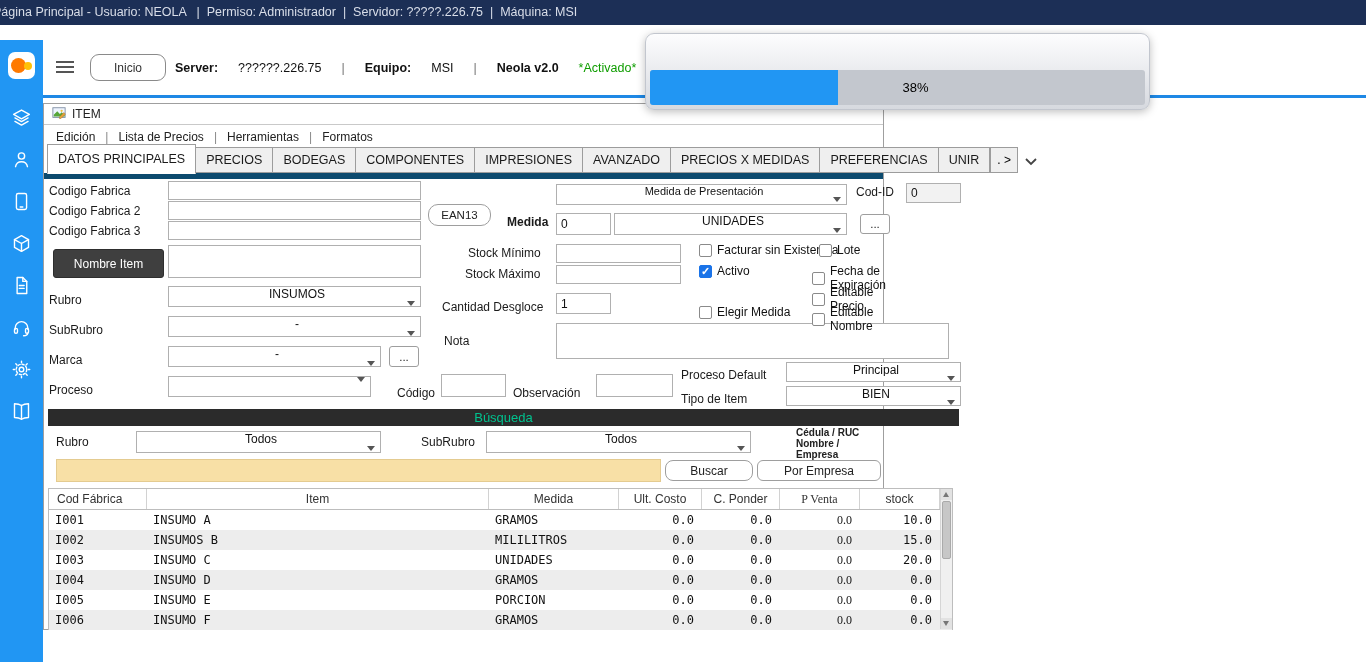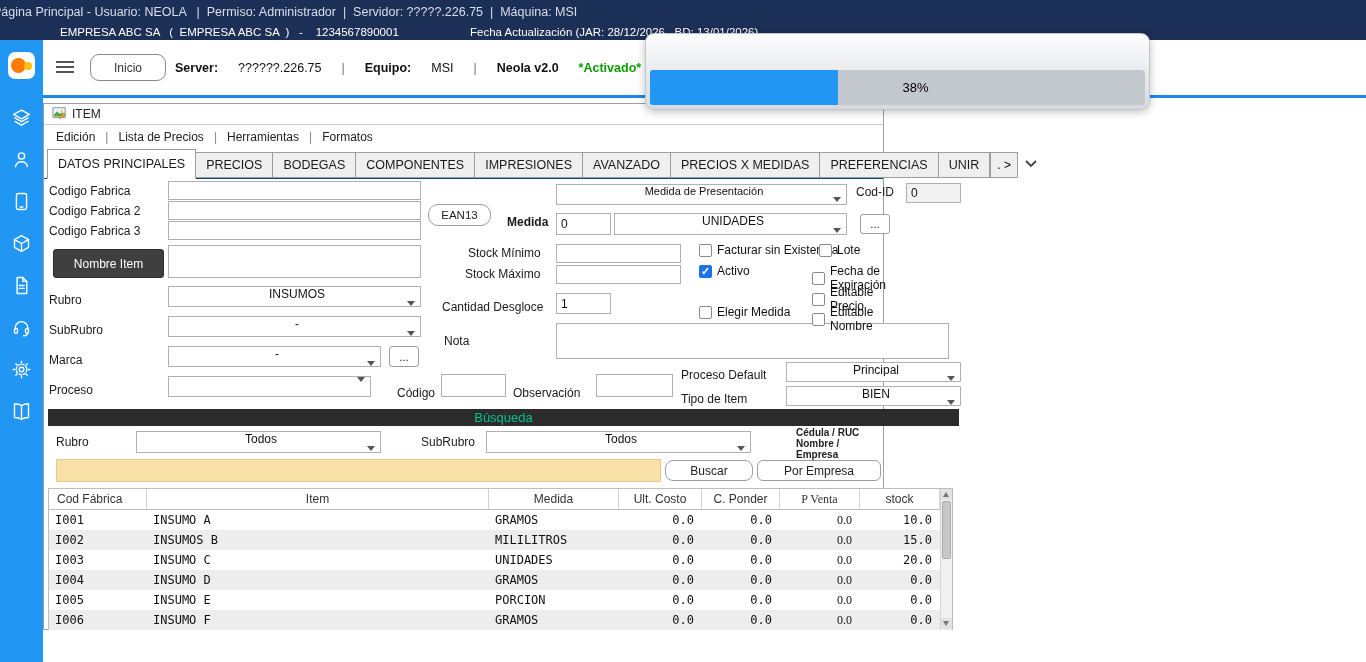--- a/index.html
+++ b/index.html
@@ -23,36 +23,36 @@
   .side-icons svg { width: 21px; height: 21px; stroke: #fff; fill: none; stroke-width: 1.6; stroke-linecap: round; stroke-linejoin: round; }
 
   
   .header { position: absolute; left: 43px; top: 40px; width: 1323px; height: 55px; background: #fff; }
   .hb { position: absolute; left: 13px; top: 21px; width: 20px; height: 14px; background: none; border: none; cursor: pointer; }
   .hb i { display: block; width: 18px; height: 2px; background: #555; margin-bottom: 3px; }
   .inicio-btn { position: absolute; left: 47px; top: 14px; width: 76px; height: 27px; background: #fff; border: 1px solid #8a8a8a; border-radius: 9px; font-size: 12px; color: #333; cursor: pointer; font-family: "Liberation Sans", sans-serif; }
   .server-line { position: absolute; left: 132px; top: 21px; display: flex; gap: 20px; font-size: 12.5px; color: #111; align-items: center; }
   .server-line .b { font-weight: bold; }
   .server-line .sep { color: #777; }
-  .server-line .activado { color: #0f9d00; font-weight: bold; }
+  .server-line .activado { color: #0f9d00; font-weight: normal; }
   .header-divider { position: absolute; left: 43px; top: 95px; width: 1323px; height: 3px; background: #1e88e5; }
 
   
   .progress-dialog { position: absolute; left: 645px; top: 33px; width: 505px; height: 77px; background: linear-gradient(#fdfdfe, #d6d9df); border: 1px solid #c2c6ce; border-radius: 9px; box-shadow: 0 2px 8px rgba(0,0,0,.25); z-index: 100; }
   .progress-track { position: absolute; left: 4px; right: 4px; top: 36px; bottom: 4px; background: #c3c7ce; border-radius: 3px; overflow: hidden; }
   .progress-fill { height: 100%; background: #2196f3; }
   .progress-label { position: absolute; left: 0; right: 0; top: 0; bottom: 0; display: flex; align-items: center; justify-content: center; font-size: 13px; color: #000000; padding-left: 36px; }
 
   
   .win { position: absolute; left: 43px; top: 103px; width: 841px; height: 527px; background: #fff; border: 1px solid #9f9f9f; }
   .win-title { position: absolute; left: 0; top: 0; width: 100%; height: 21px; border-bottom: 1px solid #c9c9c9; display: flex; align-items: center; gap: 6px; padding-left: 8px; font-size: 12px; color: #222; }
   .win-menu { position: absolute; left: 0; top: 23px; width: 100%; height: 20px; display: flex; align-items: center; padding-left: 12px; font-size: 12px; color: #222; }
   .mi { cursor: pointer; }
   .mi + .mi::before { content: "   |   "; color: #888; white-space: pre; cursor: default; }
-  .tabstrip { position: absolute; left: 0; top: 44px; width: 100%; height: 31px; border-bottom: 1px solid #0c4a6e; display: flex; align-items: flex-end; padding-left: 3px; }
+  .tabstrip { position: absolute; left: 0; top: 44px; width: 100%; height: 31px; border-bottom: 6px solid #0c4a6e; display: flex; align-items: flex-end; padding-left: 3px; }
   .tab { height: 26px; line-height: 25px; padding: 0 10px; border: 1px solid #9c9c9c; margin-right: -1px; background: #efefef; font-size: 12.5px; color: #1a1a1a; white-space: nowrap; cursor: pointer; position: relative; }
   .tab.active { background: #fff; height: 30px; line-height: 29px; margin-bottom: -1px; border-bottom: 1px solid #fff; z-index: 2; }
   .tab-overflow { height: 26px; line-height: 25px; padding: 0 6px; border: 1px solid #9c9c9c; margin-left: 1px; background: #efefef; font-size: 12px; cursor: pointer; white-space: pre; }
   .tab-chevron { align-self: center; margin-left: 6px; cursor: pointer; }
   .tab-chevron svg { width: 14px; height: 9px; stroke: #444; fill: none; stroke-width: 1.8; }
 
   
   .flabel { position: absolute; font-size: 12px; color: #1a1a1a; white-space: nowrap; }
   .tinput { position: absolute; border: 1px solid #b0b0b0; background: #fff; font: 12px "Liberation Sans", sans-serif; padding: 0 4px; color: #111; }
   .dd { position: absolute; border: 1px solid #b0b0b0; background: #fff; display: flex; align-items: center; padding-left: 5px; font-size: 12px; color: #111; cursor: pointer; flex-direction: column; }
@@ -93,24 +93,20 @@
 </style>
 </head>
 <body>
 
 <div id="screen">
 
   <div class="topbar">
     <span class="pre">Página Principal - Usuario: NEOLA   |  Permiso: Administrador  |  Servidor: ?????.226.75  |  Máquina: MSI</span>
   </div>
 
-  <div class="infobar">
-    <span class="company pre">EMPRESA ABC SA   (  EMPRESA ABC SA  )   -    1234567890001</span>
-    <span class="update pre">Fecha Actualización (JAR: 28/12/2026,  BD: 13/01/2026)</span>
-  </div>
 
   <div class="sidebar">
     <div class="logo">
       <span class="o1"></span>
       <span class="o2"></span>
     </div>
     <div class="side-icons">
       <span><svg viewBox="0 0 24 24">
             <path d="M12 3.5 21 8.5 12 13.5 3 8.5Z"></path>
             <path d="M4.5 12.5 12 16.7l7.5-4.2"></path>

